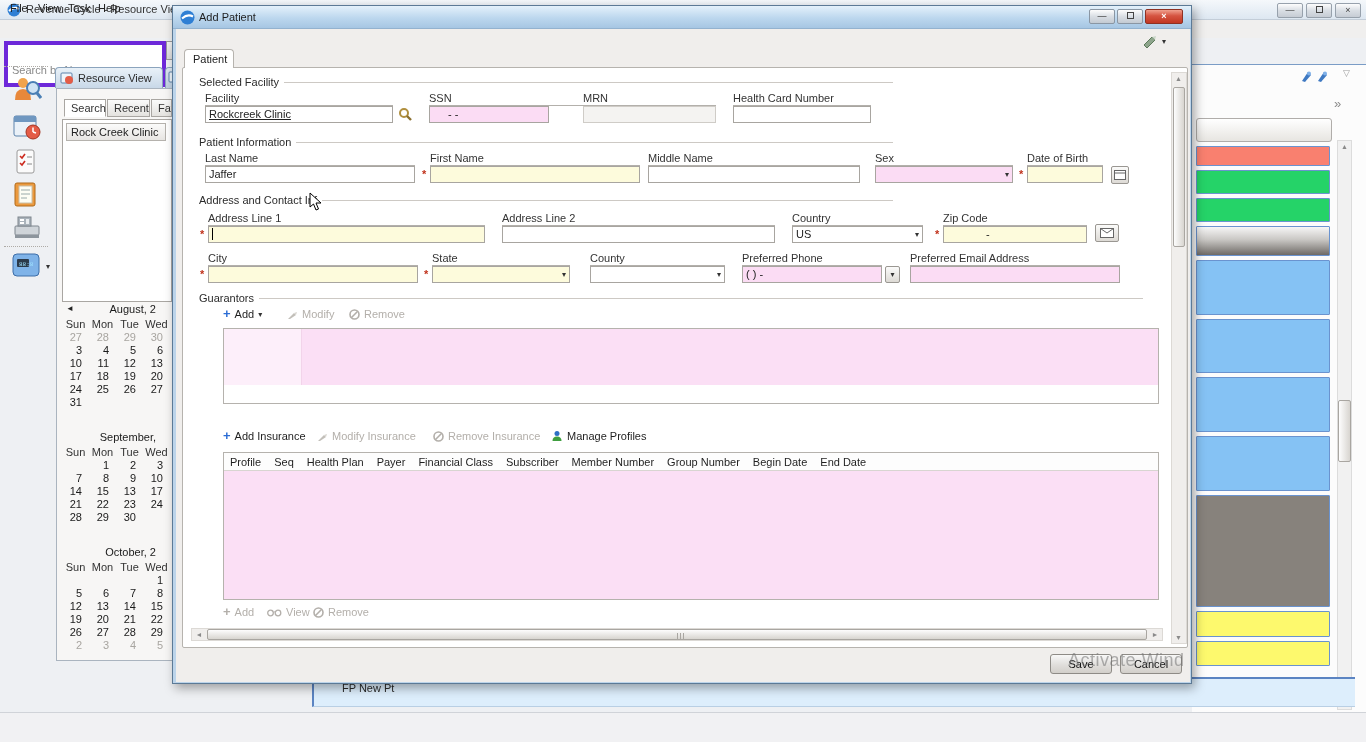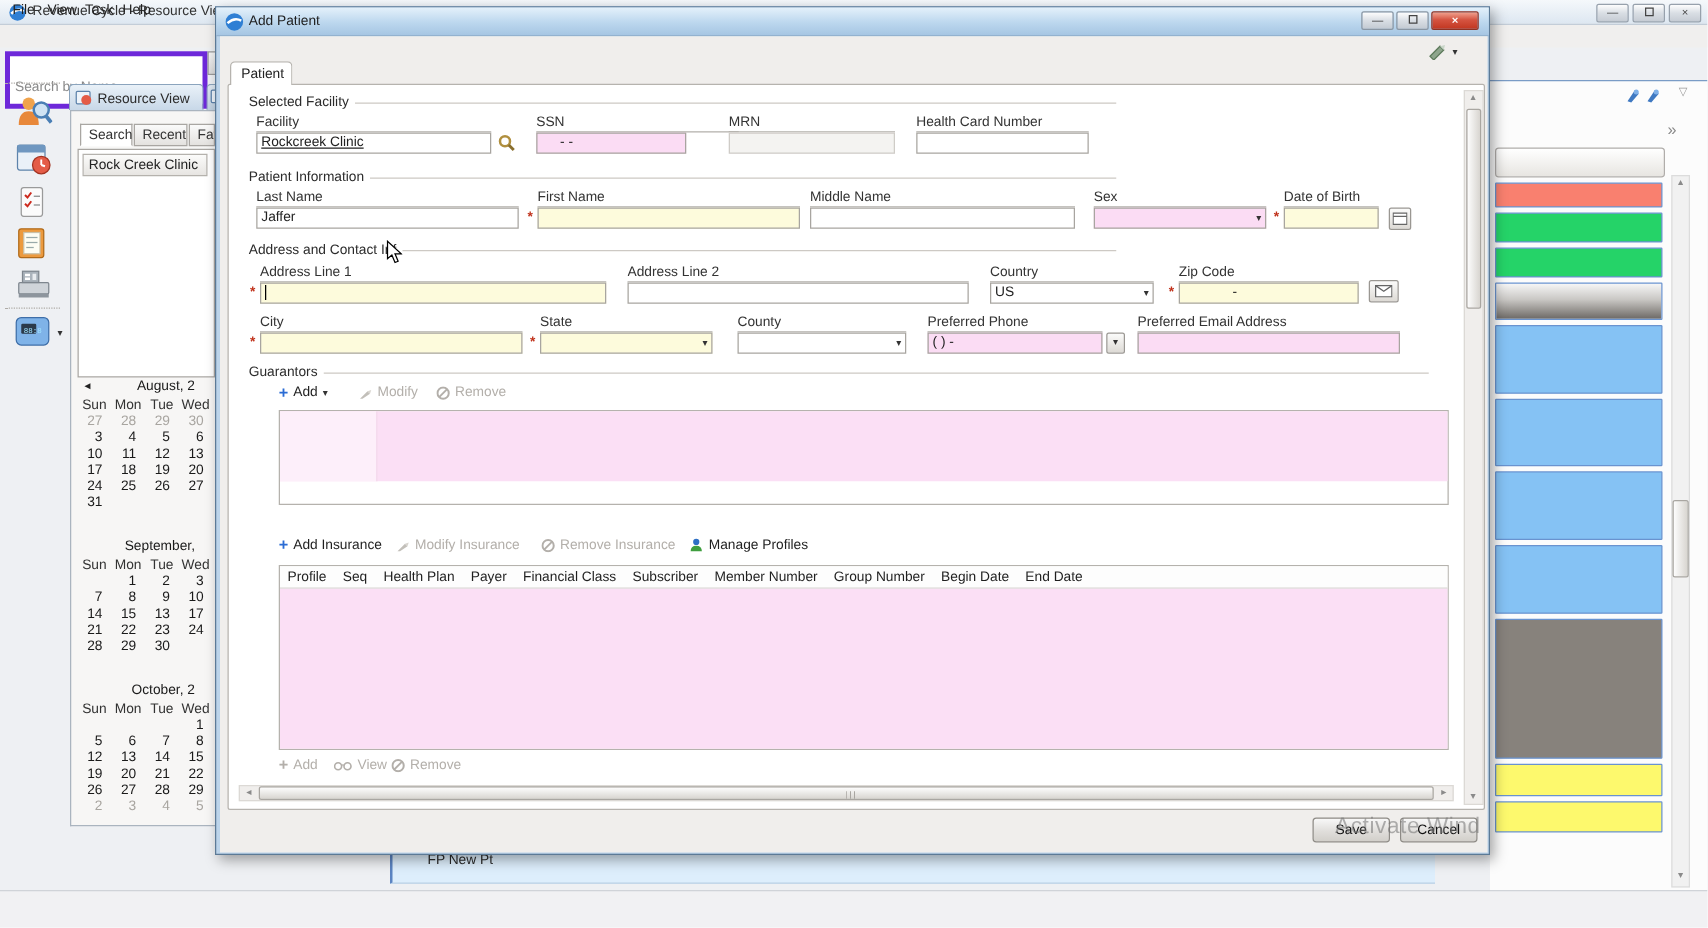--- a/index.html
+++ b/index.html
@@ -42,21 +42,21 @@
 
   
   .right-panel { left:1192px; top:64px; width:174px; height:648px; background:#fcfcfc; border-top:1px solid #7a9cc6; }
   #slots { left:1196px; top:146px; width:134px; }
   .slot { border:1px solid #6a93cf; border-radius:1px; margin-bottom:4px; }
   .hdr-btn { left:1196px; top:118px; width:136px; height:24px; background:linear-gradient(#ffffff,#e7e5e1); border:1px solid #b0adaa; border-radius:3px; }
   .vscroll { left:1337px; top:140px; width:15px; height:570px; background:#f1f1f1; border:1px solid #dcdcdc; }
   .vthumb { left:1338px; top:400px; width:13px; height:62px; background:linear-gradient(90deg,#fdfdfd,#d8d5d0); border:1px solid #a9a6a1; border-radius:2px; }
   .scroll-glyph { color:#8a8a8a; font-size:7px; }
 
-  .sched-row { left:312px; top:677px; width:836px; height:30px; background:#ddeefc; border-top:2px solid #5b84c2; border-left:2px solid #5b84c2; border-bottom:1px solid #b9cfe4; padding:3px 0 0 28px; color:#2a2a2a; }
+  .sched-row { left:312px; top:677px; width:1043px; height:30px; background:#ddeefc; border-top:2px solid #5b84c2; border-left:2px solid #5b84c2; border-bottom:1px solid #b9cfe4; padding:3px 0 0 28px; color:#2a2a2a; }
 
   .statusbar { left:0; top:712px; width:1366px; height:30px; background:#f1f1f3; border-top:1px solid #d0d3d8; }
   .status-text { top:8px; color:#333; }
   .status-sep { top:7px; width:1px; height:15px; background:#c2c5ca; }
 
   
   .dialog { left:172px; top:5px; width:1020px; height:679px; background:#bcd4ea; border:1px solid #5c7a96; box-shadow:3px 4px 10px rgba(0,0,0,.35); z-index:10; }
   .dlg-title { left:0; top:0; width:100%; height:23px; background:linear-gradient(#e4f1fb,#bcd7ee 55%,#a6c6e3); border-bottom:1px solid #93b2cf; }
   .dlg-title-text { left:26px; top:5px; color:#1e1e1e; }
   .dlg-btn { top:3px; height:15px; border:1px solid #8a96a3; border-radius:2px; text-align:center; line-height:12px; font-size:9px; color:#333; background:linear-gradient(#fdfdfd,#d9dee4 50%,#c3cad2); }

